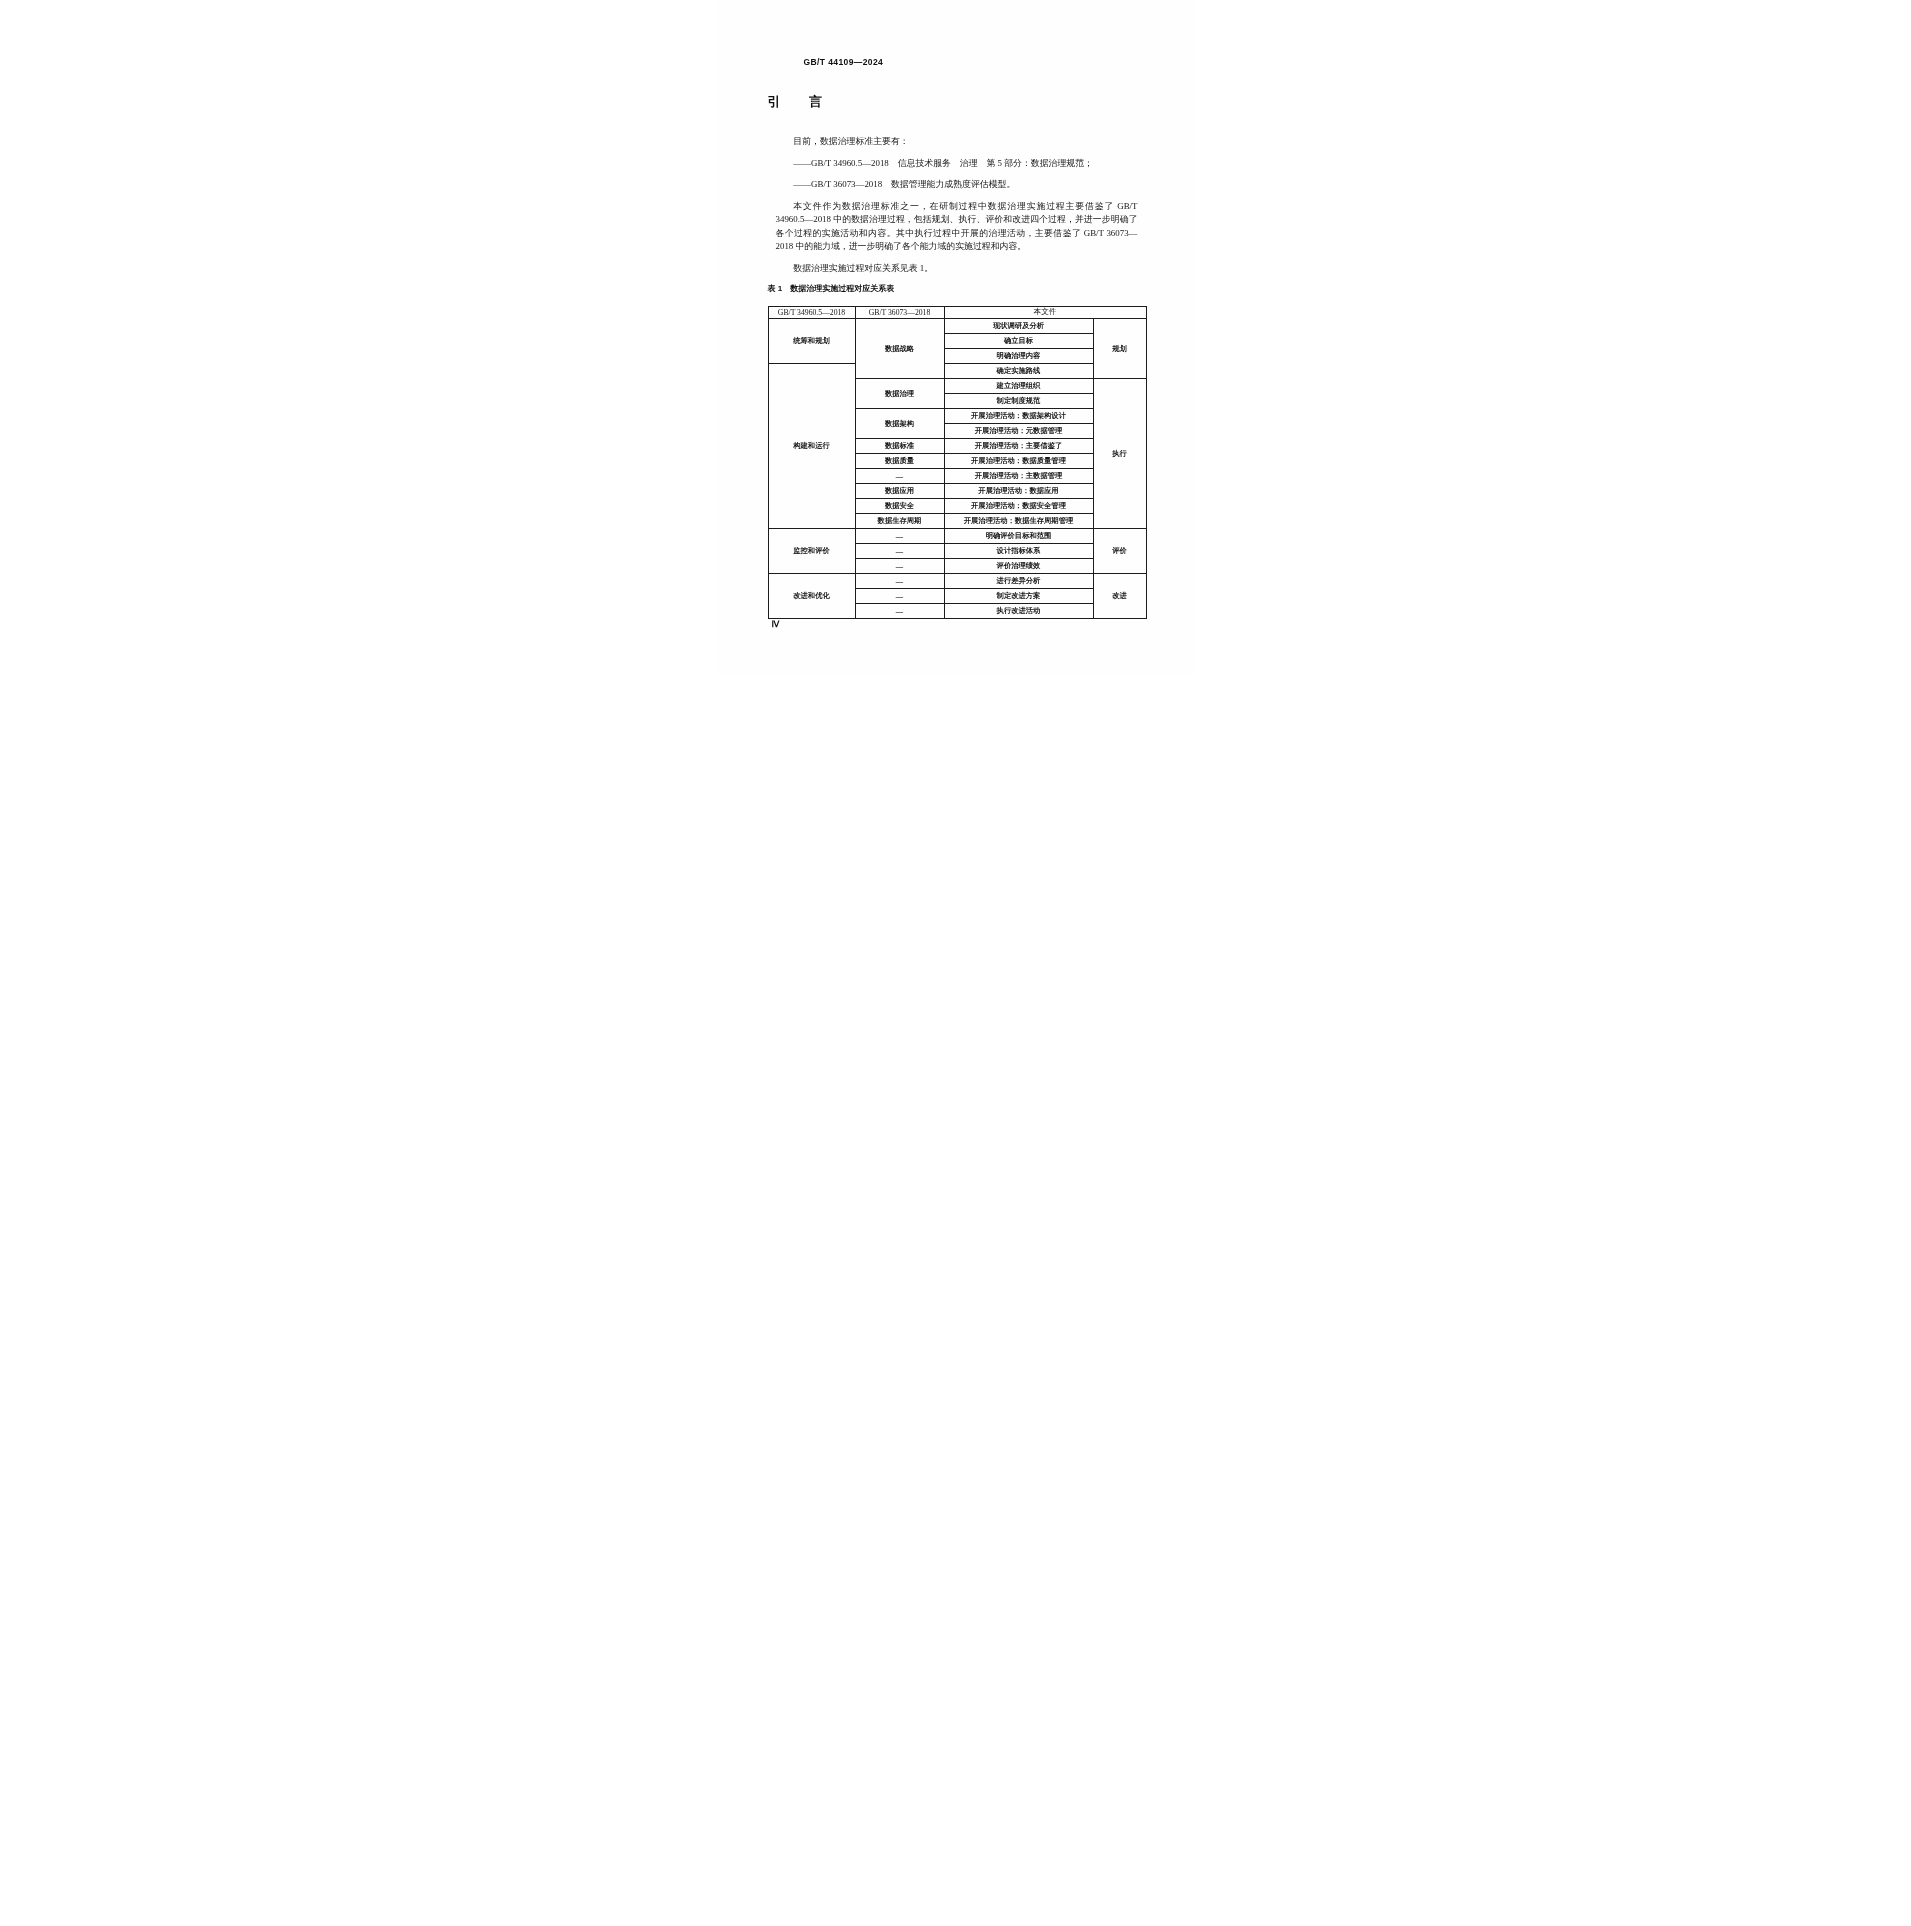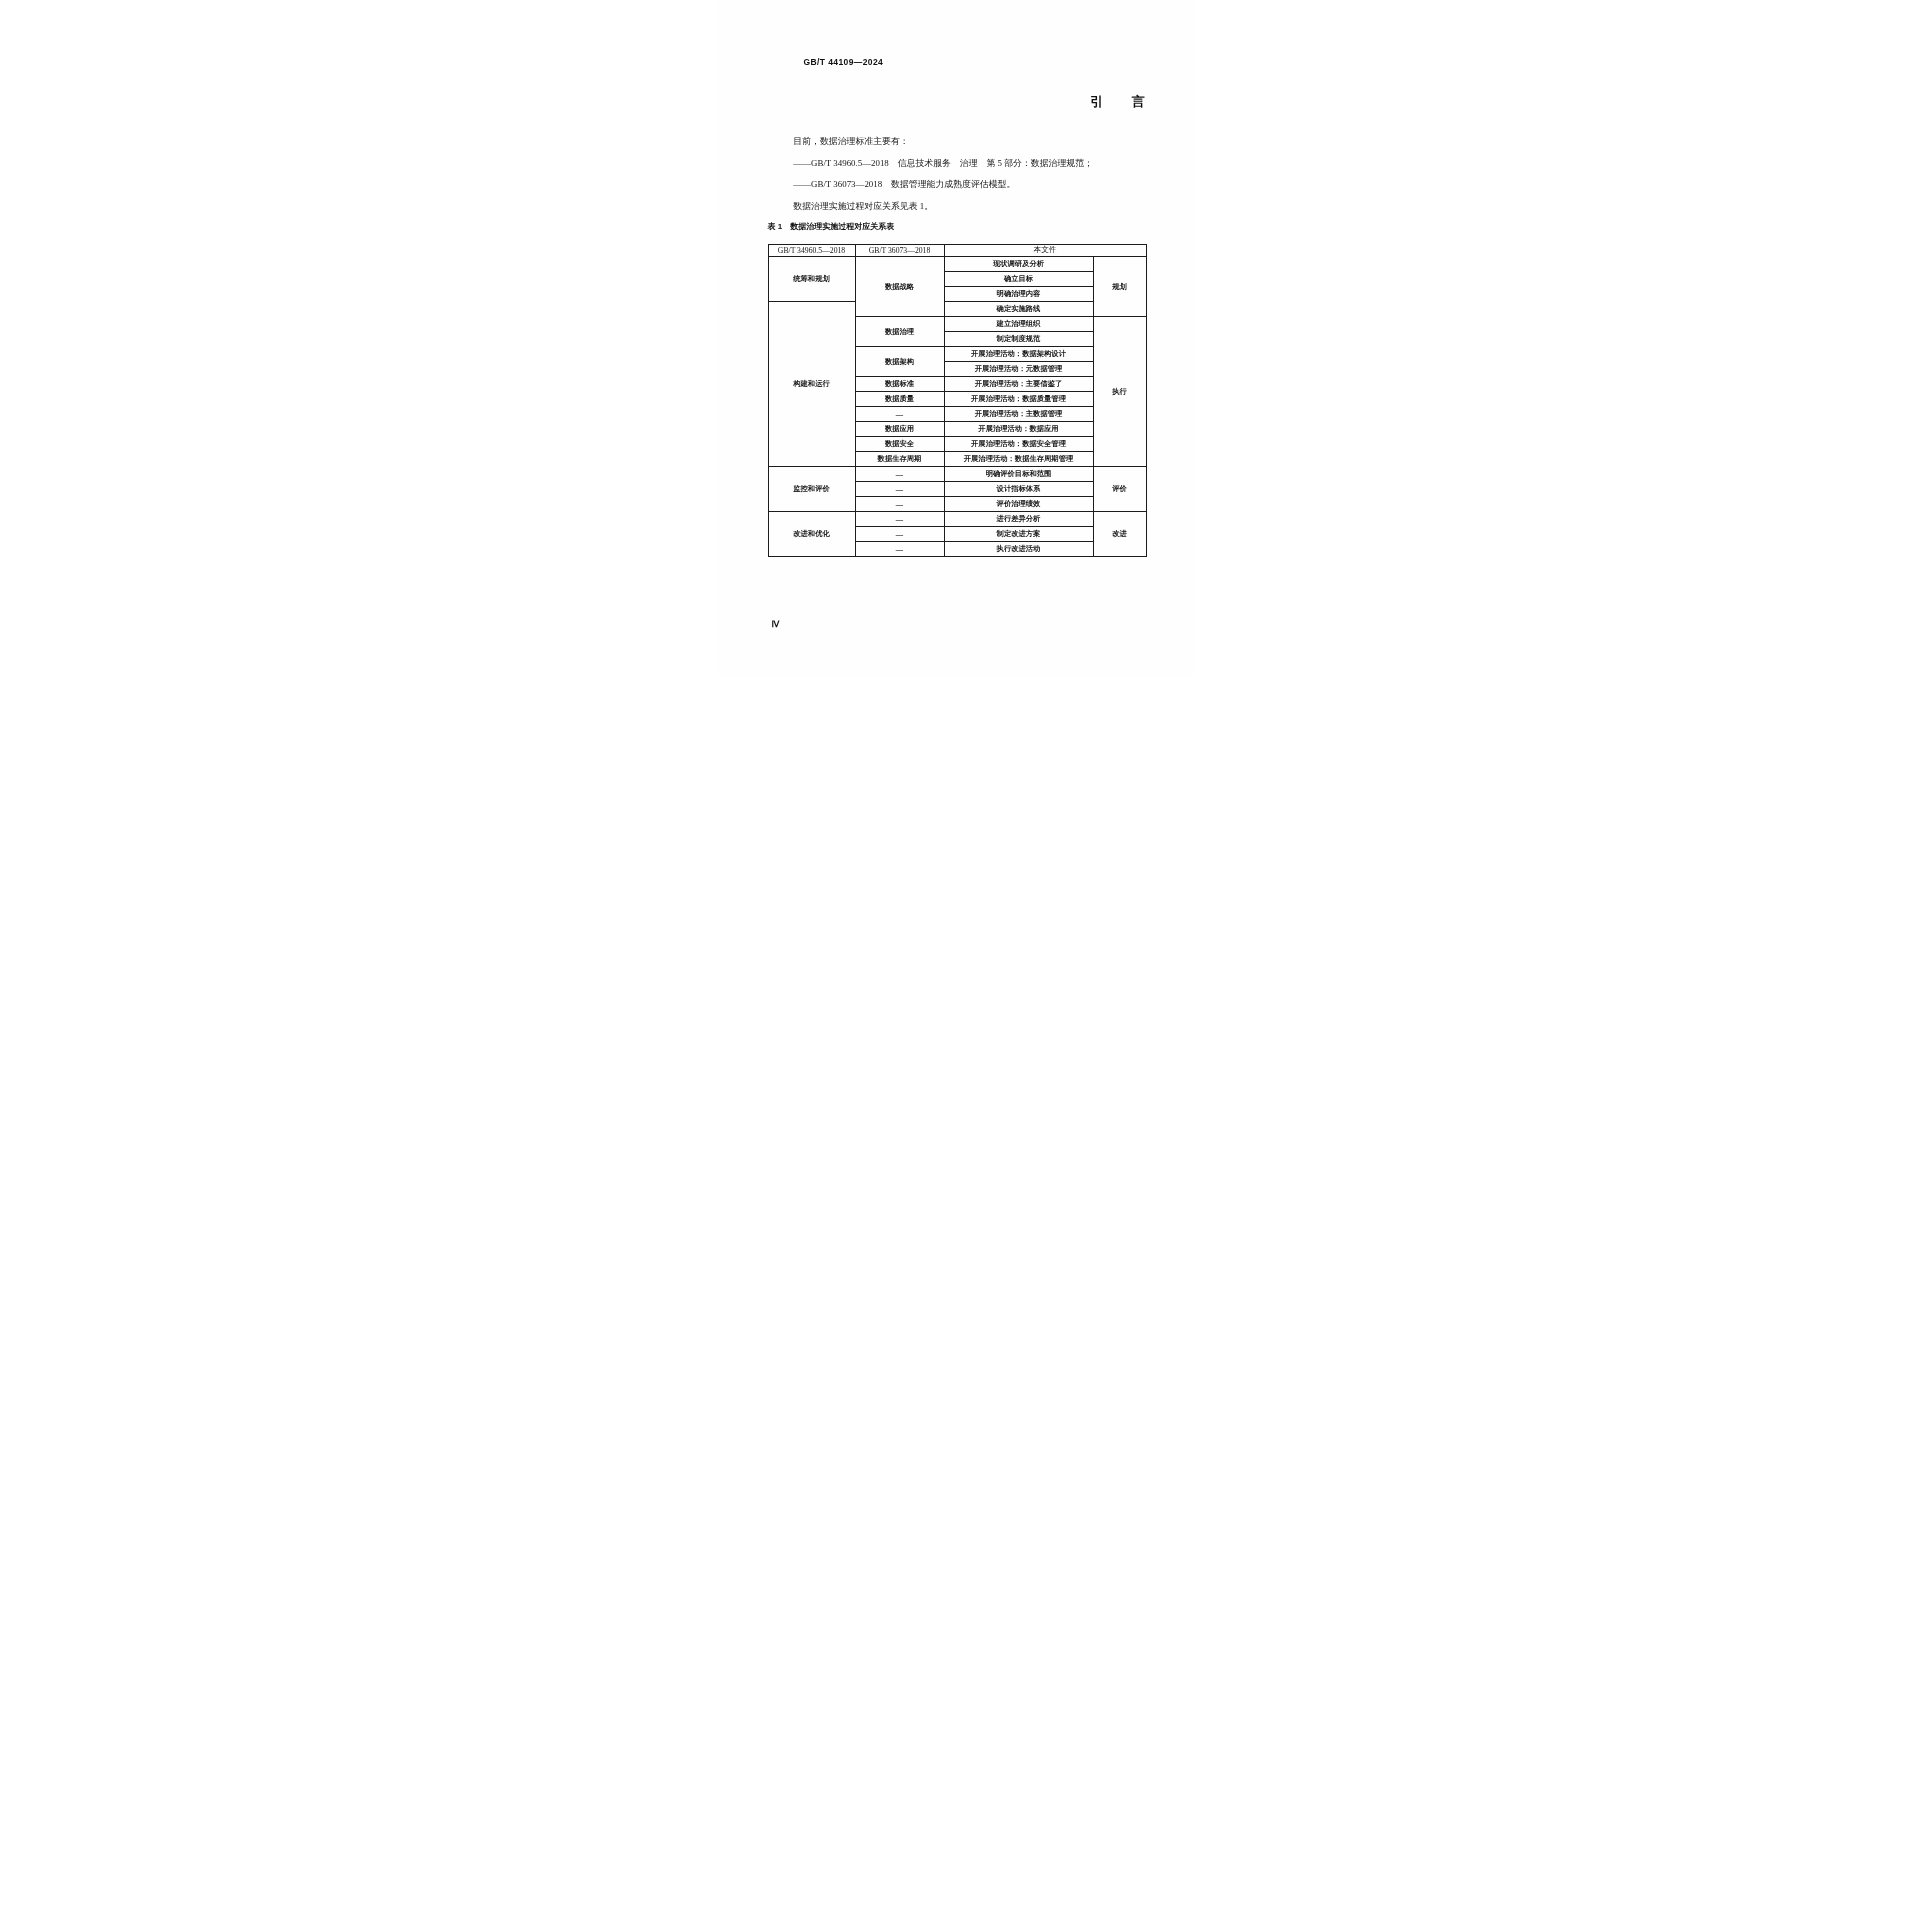--- a/index.html
+++ b/index.html
@@ -22,21 +22,21 @@
   .doc-number {
     font-family: "Liberation Sans", sans-serif;
     font-weight: bold;
     font-size: 8.5px;
     letter-spacing: 0.4px;
     color: #111;
     padding-left: 36px;
   }
   .doc-title {
     margin-top: 26px;
-    text-align: right;
+    text-align: left;
     font-family: "Liberation Sans", sans-serif;
     font-weight: bold;
     font-size: 13px;
     letter-spacing: 0.8px;
     color: #111;
   }
   .content {
     margin-top: 24px;
   }
   .content p {
@@ -108,20 +108,21 @@
 <div class="page">
 
   <div class="doc-number">GB/T 44109—2024</div>
 
   <div class="doc-title">引　　言</div>
 
   <div class="content">
     <p>目前，数据治理标准主要有：</p>
     <p>——GB/T 34960.5—2018　信息技术服务　治理　第 5 部分：数据治理规范；</p>
     <p>——GB/T 36073—2018　数据管理能力成熟度评估模型。</p>
+    <p class="justify">本文件作为数据治理标准之一，在研制过程中数据治理实施过程主要借鉴了 GB/T 34960.5—2018 中的数据治理过程，包括规划、执行、评价和改进四个过程，并进一步明确了各个过程的实施活动和内容。其中执行过程中开展的治理活动，主要借鉴了 GB/T 36073—2018 中的能力域，进一步明确了各个能力域的实施过程和内容。</p>
     <p>数据治理实施过程对应关系见表 1。</p>
   </div>
 
   <div class="table-caption">表 1　数据治理实施过程对应关系表</div>
 
   <table class="mapping-table">
     <colgroup>
       <col style="width:87px">
       <col style="width:89px">
       <col style="width:149px">

